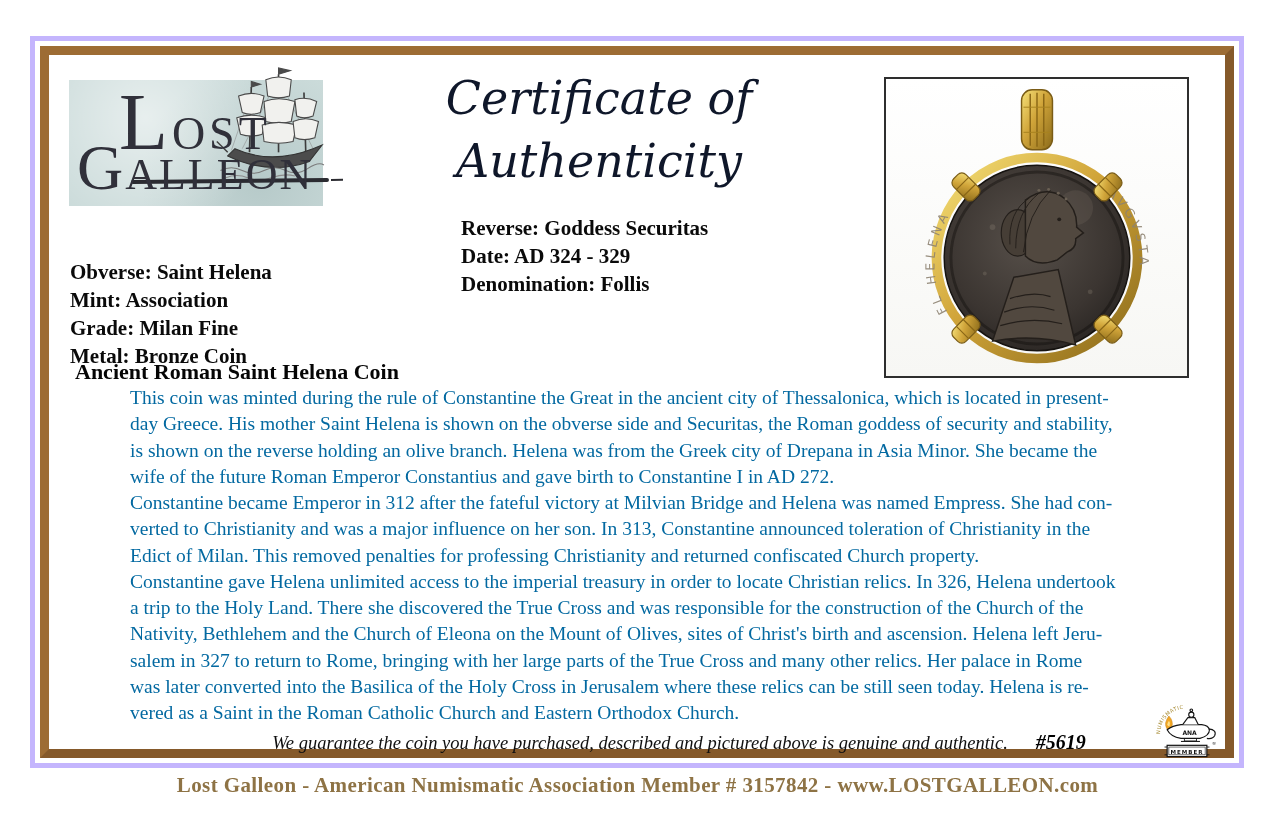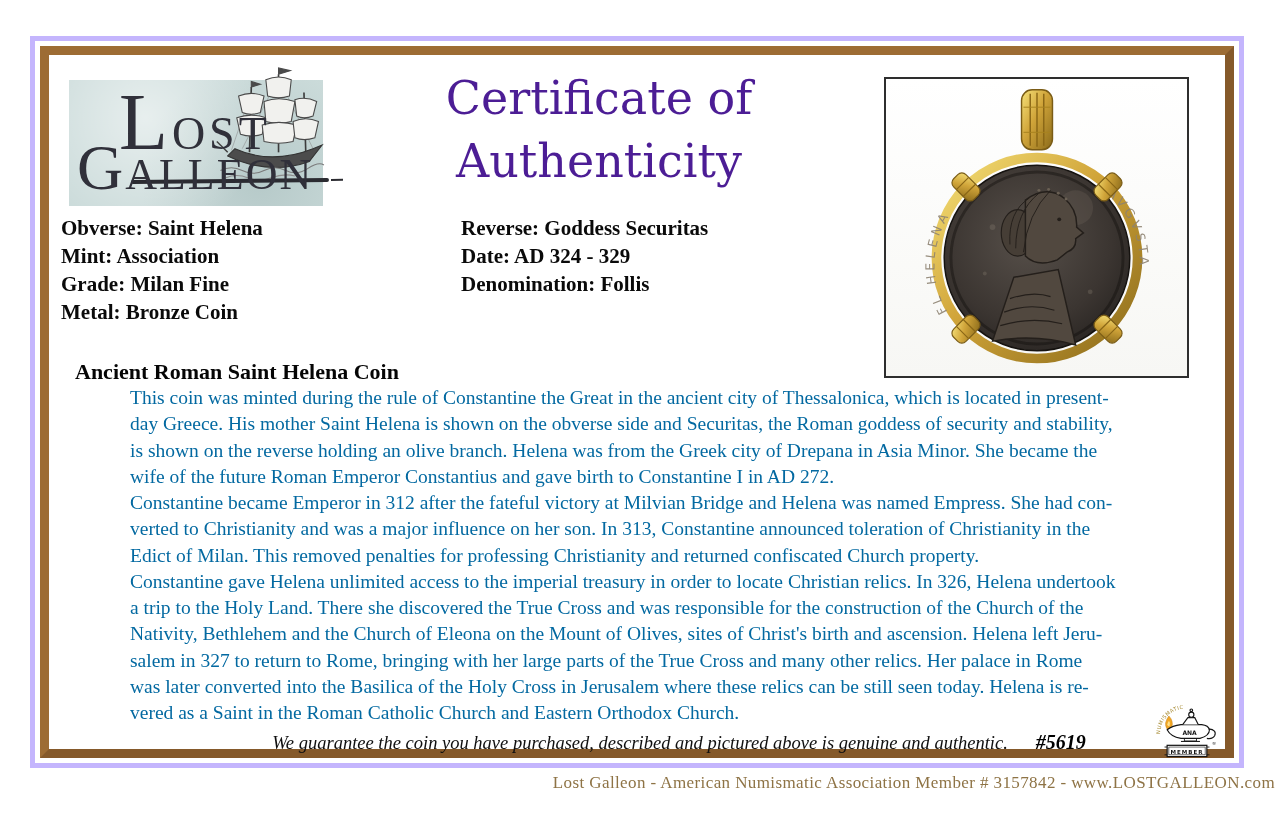--- a/index.html
+++ b/index.html
@@ -35,26 +35,26 @@
   .logo-word2 { position:absolute; left:8px; top:56px; font-size:44px; letter-spacing:2px; }
   .logo-word2::first-letter { font-size:64px; }
   .logo-stroke { position:absolute; left:62px; top:99px; width:198px; height:4px;
     background:#2b2b31; transform:rotate(-0.6deg); border-radius:2px; }
   .logo-stroke::after { content:""; position:absolute; right:-14px; top:1px; width:12px; height:2px; background:#2b2b31; }
   .ship { position:absolute; right:-10px; top:-20px; }
 
   
   .title {
     position:absolute; left:360px; top:12px; width:380px; text-align:center;
-    font-family:"DejaVu Serif", serif; font-size:46px; line-height:63px; color:#4c1d95;
+    font-family:"DejaVu Serif", serif; font-style:italic; font-size:46px; line-height:63px; color:#0f172a;
   }
 
   
   .details { position:absolute; top:159px; font-weight:bold; font-size:21px; line-height:28px; color:#0a0a0a; }
-  .details-left  { left:12px; }
+  .details-left  { left:21px;margin-top:44px; }
   .details-right { left:412px; }
 
   
   .coin-box {
     position:absolute; left:835px; top:22px; width:305px; height:301px;
     border:2px solid #2e2e2e; background:linear-gradient(180deg,#ffffff,#f7f7f4);
   }
   .coin-box svg { display:block; margin:4px auto 0 auto; }
 
   
@@ -69,22 +69,22 @@
     position:absolute; left:110px; top:676px; width:1040px; text-align:center;
     font-family:Liberation Serif, serif; font-style:italic; font-size:18.5px; color:#101010;
   }
   .cert-number { font-weight:bold; font-size:20px; margin-left:28px; color:#000; }
 
   
   .seal { position:absolute; left:1106px; top:648px; }
 
   
   .footer {
-    position:absolute; left:0; top:773px; width:100%; text-align:right;
-    font-weight:normal; font-size:17px; letter-spacing:.4px; color:#8e7345;
+    position:absolute; left:0; top:773px; width:100%; text-align:center;
+    font-weight:bold; font-size:21px; letter-spacing:.4px; color:#8e7345;
   }
 </style>
 </head>
 <body>
 
 <div class="page">
   <div class="frame">
     <div class="band">
       <div class="content">
 

